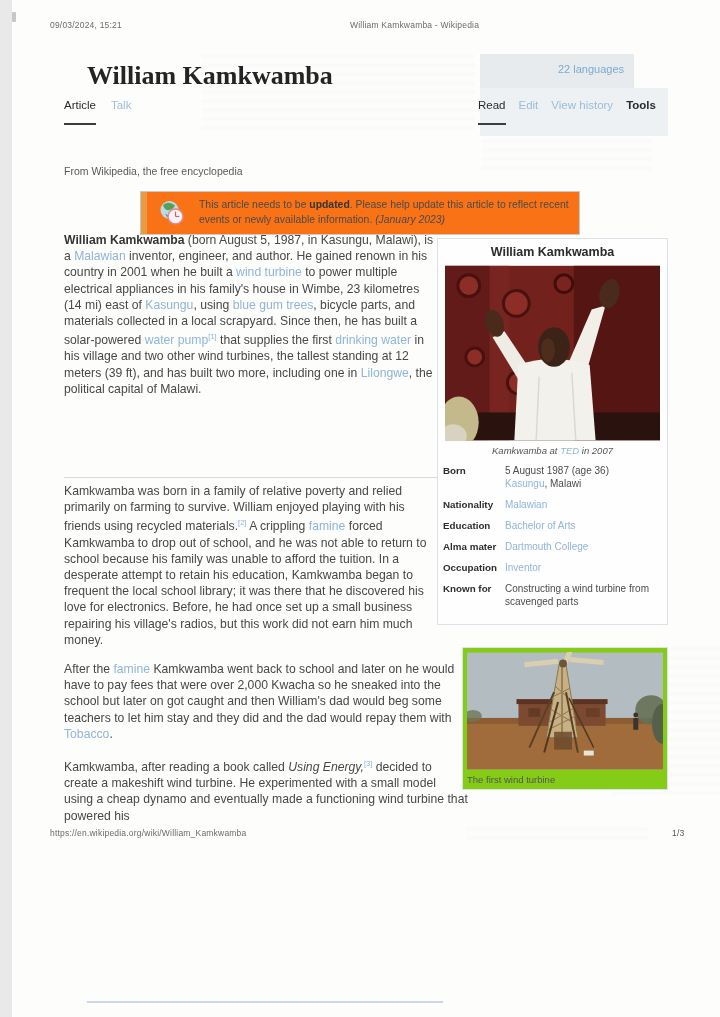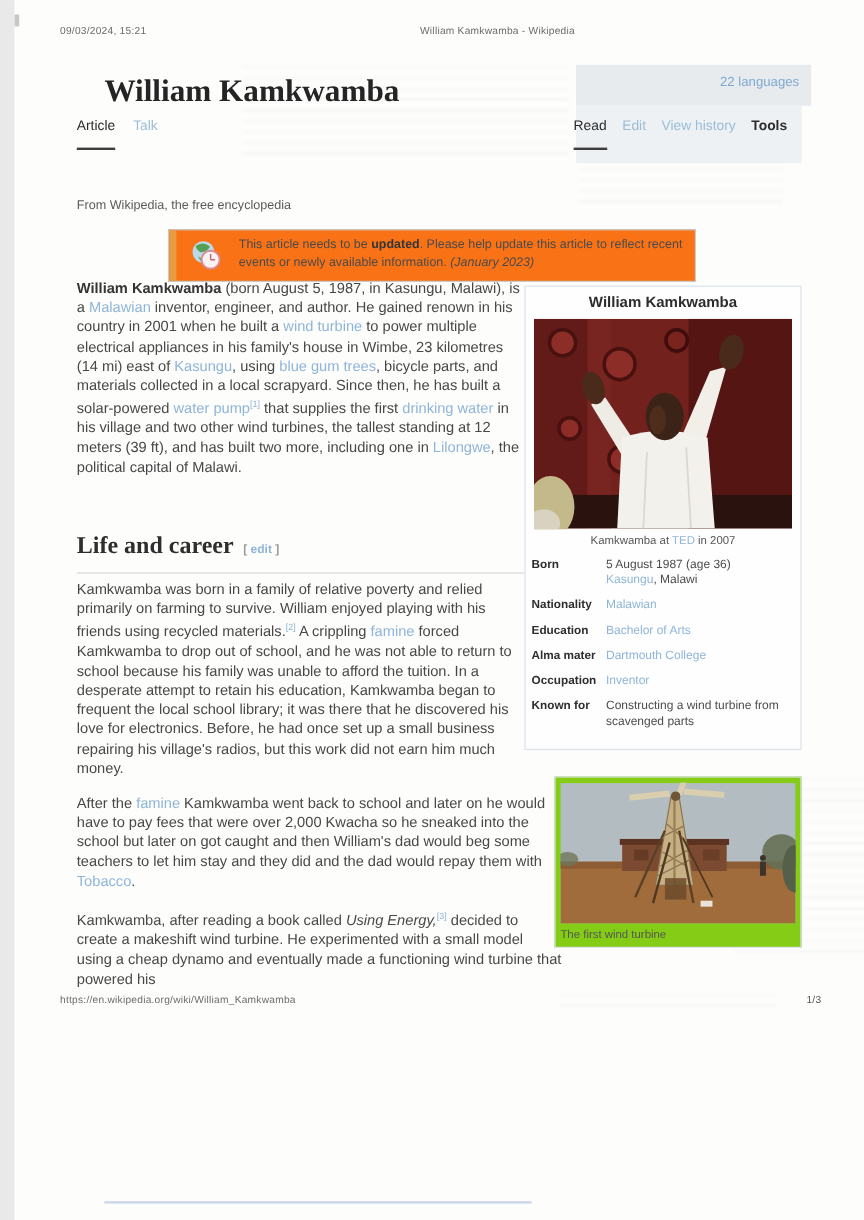--- a/index.html
+++ b/index.html
@@ -4,21 +4,21 @@
 <style>
   html,body{margin:0;padding:0;background:#e9e9e9;}
   .sheet{position:relative;width:720px;height:1017px;background:#fdfdfc;overflow:hidden;
          font-family:"Liberation Sans","DejaVu Sans",sans-serif;color:#4a4a4a;margin-left:12px;}
   
   .print-meta{position:absolute;font-size:8.5px;color:#6b6b6b;letter-spacing:.2px;}
   
   .page-title{position:absolute;left:75px;top:44px;font-family:"Liberation Serif","DejaVu Serif",serif;
               font-size:26px;color:#242424;}
   
-  .lang-panel{position:absolute;left:468px;top:54px;width:196px;height:34px;background:#e7ebee;}
+  .lang-panel{position:absolute;left:468px;top:54px;width:154px;height:34px;background:#e7ebee;}
   .lang-panel2{position:absolute;left:468px;top:88px;width:188px;height:48px;background:#eef1f3;}
   .lang-chip{position:absolute;right:10px;top:9px;font-size:11px;color:#7ea9d2;cursor:pointer;}
   
   .tabs{position:absolute;top:99px;display:flex;gap:15px;font-size:11.5px;}
   .tab{position:relative;padding-bottom:6px;}
   .tab.active{color:#2b2b2b;}
   .tab.active::after{content:"";position:absolute;left:0;right:0;bottom:-8px;height:2.5px;background:#3d3d3d;}
   .tab.linkish{color:#9cbcd8;}
   .tab.plain{color:#2b2b2b;font-weight:bold;}
   .subtitle{position:absolute;left:52px;top:165px;font-size:10.5px;color:#5a5a5a;}
@@ -35,21 +35,21 @@
   sup.ref{font-size:7.5px;color:#8fb5d8;cursor:pointer;}
   .sec-head{position:absolute;left:52px;top:444px;font-family:"Liberation Serif","DejaVu Serif",serif;
             font-size:20px;color:#2e2e2e;}
   .sec-edit{font-family:"Liberation Sans",sans-serif;font-size:10px;color:#9a9a9a;margin-left:8px;}
   .sec-rule{position:absolute;left:52px;top:477px;width:374px;height:1px;background:#d9d9d9;}
   
   .infobox{position:absolute;left:425px;top:238px;width:231px;border:1px solid #dbe2ea;background:#fefefe;
            box-sizing:border-box;padding:4px 5px 8px 5px;}
   .ib-title{text-align:center;font-weight:bold;font-size:12.5px;color:#2c2c2c;margin:2px 0 6px 0;}
   .ib-photo{display:block;margin:0 auto;width:215px;height:176px;}
-  .ib-caption{text-align:center;font-size:9.5px;color:#555;margin-top:4px;margin-bottom:8px;}
+  .ib-caption{text-align:center;font-size:9.5px;color:#555;margin-top:4px;margin-bottom:8px;font-style:italic;}
   .ib-row{display:flex;font-size:10px;line-height:13px;margin:0 0 8px 0;}
   .ib-label{flex:0 0 62px;font-weight:bold;color:#2e2e2e;font-size:9.8px;}
   .ib-value{flex:1;color:#4c4c4c;}
   
   .turb-fig{position:absolute;left:450px;top:647px;width:206px;border:1px solid #dde3ea;background:#84cc16;
             box-sizing:border-box;padding:4px;}
   .turb-img{display:block;width:196px;height:118px;}
   .turb-caption{font-size:9.5px;color:#555;margin-top:4px;}
   
   .bleed{position:absolute;pointer-events:none;opacity:.5;filter:blur(1px);
@@ -101,23 +101,20 @@
       <path d="M7,14.5 Q11.5,18.5 16,15 Q13,19 9,18 Z" fill="#55a055"></path>
       <circle cx="17.5" cy="17.5" r="7.5" fill="#fdf2f3" stroke="#d98b93" stroke-width="1.6"></circle>
       <line x1="17.5" y1="17.5" x2="17.5" y2="12.6" stroke="#c4666f" stroke-width="1.2"></line>
       <line x1="17.5" y1="17.5" x2="21.3" y2="17.5" stroke="#c4666f" stroke-width="1.2"></line>
     </svg>
     <div class="notice-text"><span>This article needs to be </span><span class="bold">updated</span><span>. Please help update this article to reflect recent events or newly available information. </span><span class="ital">(January 2023)</span></div>
   </div>
 
   <p class="para" style="top:232px;width:376px;margin:0;"><span class="bold">William Kamkwamba</span><span> (born August 5, 1987, in Kasungu, Malawi), is a </span><span class="lnk">Malawian</span><span> inventor, engineer, and author. He gained renown in his country in 2001 when he built a </span><span class="lnk">wind turbine</span><span> to power multiple electrical appliances in his family's house in Wimbe, 23 kilometres (14 mi) east of </span><span class="lnk">Kasungu</span><span>, using </span><span class="lnk">blue gum trees</span><span>, bicycle parts, and materials collected in a local scrapyard. Since then, he has built a solar-powered </span><span class="lnk">water pump</span><sup class="ref">[1]</sup><span> that supplies the first </span><span class="lnk">drinking water</span><span> in his village and two other wind turbines, the tallest standing at 12 meters (39 ft), and has built two more, including one in </span><span class="lnk">Lilongwe</span><span>, the political capital of Malawi.</span></p>
 
-  <h2 class="sec-head" style="margin:0;">
-    <span>Life and career</span><span class="sec-edit"><span>[ </span><span class="lnk">edit</span><span> ]</span></span>
-  </h2>
   <div class="sec-rule"></div>
 
   <p class="para" style="top:483px;width:376px;margin:0;"><span>Kamkwamba was born in a family of relative poverty and relied primarily on farming to survive. William enjoyed playing with his friends using recycled materials.</span><sup class="ref">[2]</sup><span> A crippling </span><span class="lnk">famine</span><span> forced Kamkwamba to drop out of school, and he was not able to return to school because his family was unable to afford the tuition. In a desperate attempt to retain his education, Kamkwamba began to frequent the local school library; it was there that he discovered his love for electronics. Before, he had once set up a small business repairing his village's radios, but this work did not earn him much money.</span></p>
   <p class="para" style="top:661px;width:404px;margin:0;"><span>After the </span><span class="lnk">famine</span><span> Kamkwamba went back to school and later on he would have to pay fees that were over 2,000 Kwacha so he sneaked into the school but later on got caught and then William's dad would beg some teachers to let him stay and they did and the dad would repay them with </span><span class="lnk">Tobacco</span><span>.</span></p>
   <p class="para" style="top:756px;width:404px;margin:0;"><span>Kamkwamba, after reading a book called </span><span class="ital">Using Energy,</span><sup class="ref">[3]</sup><span> decided to create a makeshift wind turbine. He experimented with a small model using a cheap dynamo and eventually made a functioning wind turbine that powered his</span></p>
 
   <div class="infobox">
     <div class="ib-title">William Kamkwamba</div>
     <svg class="ib-photo" viewBox="0 0 217 176">
       <rect width="217" height="176" fill="#72211d"></rect>

